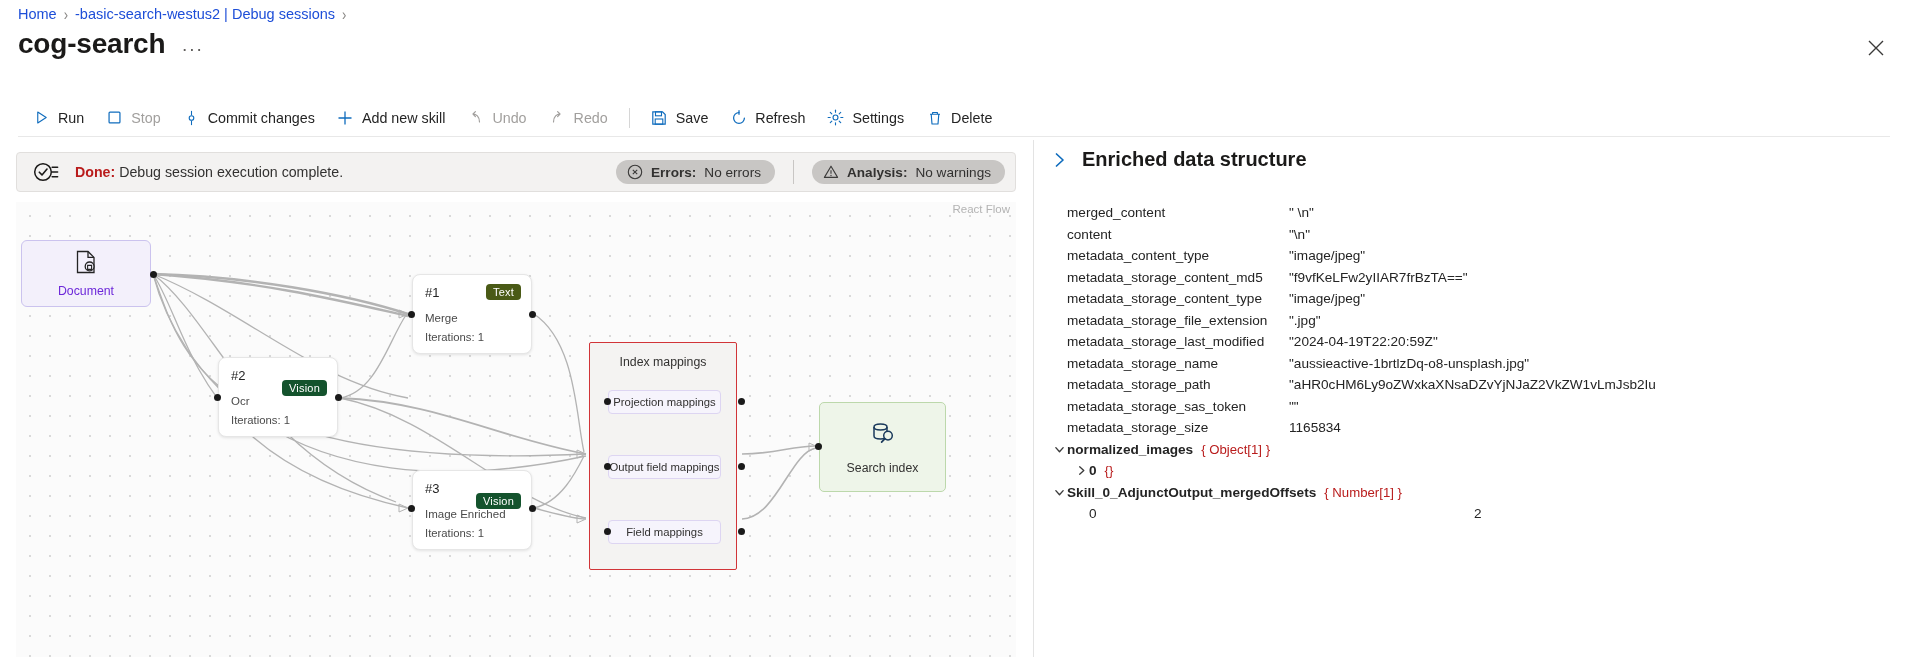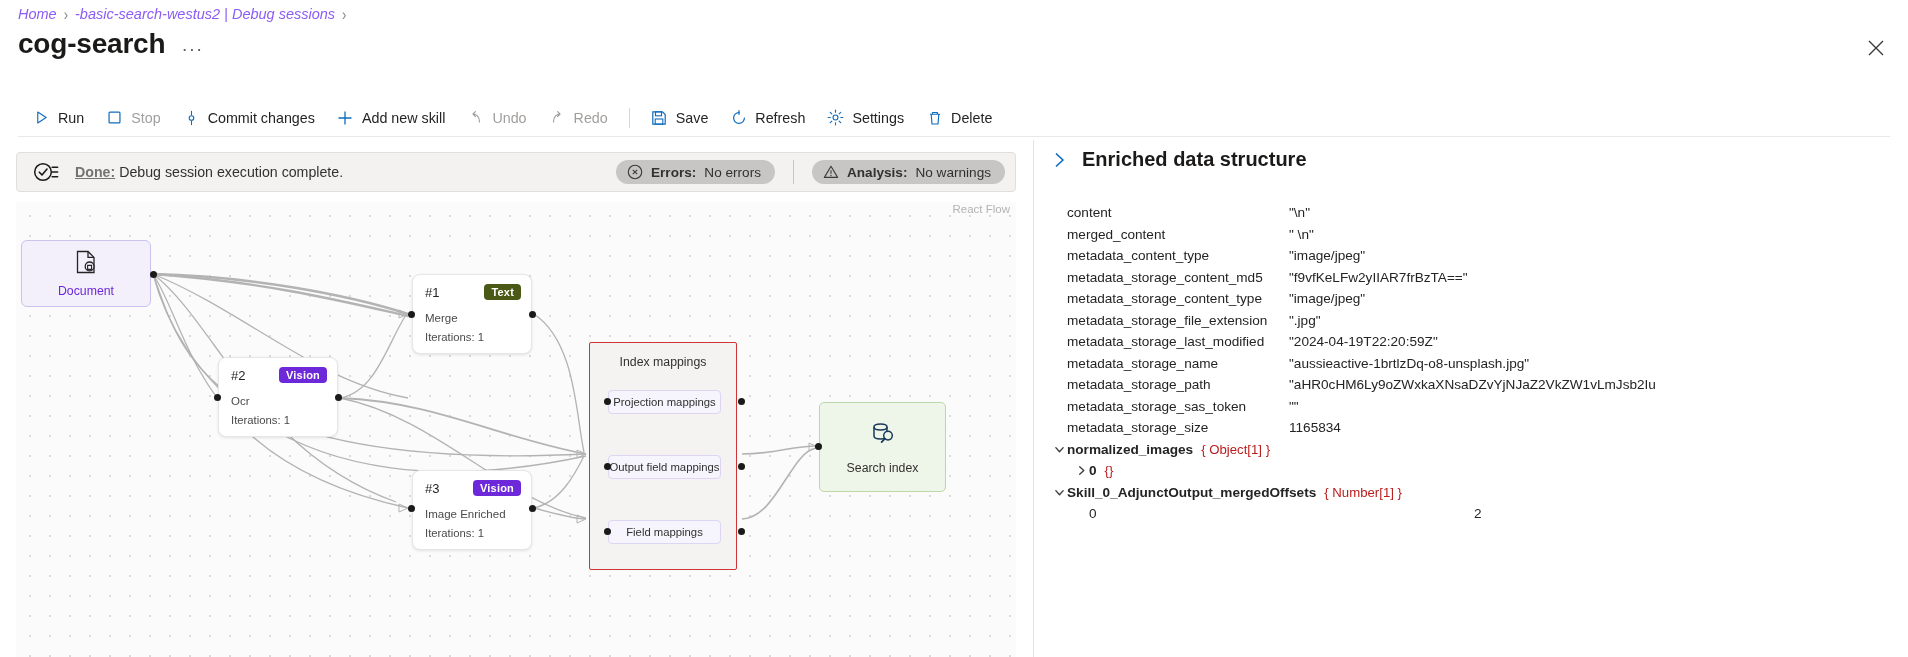--- a/index.html
+++ b/index.html
@@ -12,21 +12,21 @@
     overflow: hidden;
   }
   #app { position: relative; width: 1908px; height: 657px; background:#fff; }
 
   
   .breadcrumb {
     position: absolute; left: 18px; top: 6px;
     display: flex; align-items: center; gap: 7px;
     font-size: 14.5px; color: #0f6cbd;
   }
-  .crumb { color:#8b5cf6; cursor:pointer; white-space:nowrap;font-style:italic; }
+  .crumb { color:#1d4ed8; cursor:pointer; white-space:nowrap; }
   .crumb-sep { color:#8a8886; font-size:13px; line-height:1; transform: scaleY(1.25); }
 
   
   .title-row {
     position: absolute; left: 18px; top: 28px;
     display: flex; align-items: center; gap: 16px;
   }
   .page-title {
     font-size: 28px; font-weight: 600; color:#1b1a19; letter-spacing:-0.2px;
   }
@@ -74,21 +74,21 @@
   }
 
   
   .status-banner {
     position:absolute; left:16px; top:12px; width:1000px; height:40px;
     background:#f3f2f1; border:1px solid #e1dfdd; border-radius:4px;
     display:flex; align-items:center; padding: 0 10px;
   }
   .status-icon { width:26px; height:26px; margin-left:6px; margin-right:16px; flex:none;}
   .status-text { font-size:14.2px; color:#323130; }
-  .status-text b { font-weight:700; color:#737373;text-decoration:underline; }
+  .status-text b { font-weight:700; color:#b91c1c; }
   .status-spacer { flex:1 1 auto; }
   .pill {
     display:flex; align-items:center; gap:8px;
     background:#c8c6c4; border-radius:14px; padding:4px 14px 4px 11px;
     font-size:13.6px; color:#323130; white-space:nowrap;
   }
   .pill b { font-weight:700; }
   .pill .pico { width:16px; height:16px; flex:none; display:flex; align-items:center;}
   .pill-sep { width:1px; height:24px; background:#c8c6c4; margin:0 18px; }
 
@@ -117,25 +117,25 @@
   .node-skill {
     background:#ffffff; border:1px solid #e6e6e6; border-radius:8px;
     box-shadow: 0 1px 3px rgba(0,0,0,0.10);
     padding: 10px 12px;
   }
   .node-skill .num { font-size:13px; color:#242424; }
   .node-skill .sname { font-size:11.5px; color:#4a4a4a; margin-top:12px;}
   .node-skill .iters { font-size:11.3px; color:#4a4a4a; position:absolute; left:12px; bottom:10px;}
   .badge {
     position:absolute; right:10px; top:9px;
-    font-size:11px; font-weight:700; color:#fff; border-radius:4px; padding:2px 7px;
+    font-size:11px; font-weight:400; color:#fff; border-radius:4px; padding:2px 7px;
     letter-spacing:0.2px;
   }
   .badge-text { background:#4a5a16; }
-  .badge-vision { background:#6d28d9; }
+  .badge-vision { background:#14532d;margin-top:13px; }
 
   #node1 { left:396px; top:72px; width:120px; height:80px; }
   #node2 { left:202px; top:155px; width:120px; height:80px; }
   #node3 { left:396px; top:268px; width:120px; height:80px; }
 
   .mapbox {
     position:absolute; left:573px; top:140px; width:148px; height:228px;
     background:#f4f3f2; border:1px solid #d13438; border-radius:2px;
   }
   .mapbox .mtitle {
@@ -481,27 +481,27 @@
         <svg width="16" height="18" viewBox="0 0 16 18">
             <path d="M4.5 3 L11 9 L4.5 15" fill="none" stroke="#0f6cbd" stroke-width="1.7" stroke-linecap="round" stroke-linejoin="round"></path>
           </svg>
       </span>
       <span class="eds-title">Enriched data structure</span>
     </div>
 
     <div class="tree" id="tree">
         <div class="trow row-ind-0">
           <span class="tchev"></span>
+          <span class="tkey">merged_content</span>
+          <span class="tval">" \n"</span>
+        </div>
+        <div class="trow row-ind-0">
+          <span class="tchev"></span>
           <span class="tkey">content</span>
           <span class="tval">"\n"</span>
-        </div>
-        <div class="trow row-ind-0">
-          <span class="tchev"></span>
-          <span class="tkey">merged_content</span>
-          <span class="tval">" \n"</span>
         </div>
         <div class="trow row-ind-0">
           <span class="tchev"></span>
           <span class="tkey">metadata_content_type</span>
           <span class="tval">"image/jpeg"</span>
         </div>
         <div class="trow row-ind-0">
           <span class="tchev"></span>
           <span class="tkey">metadata_storage_content_md5</span>
           <span class="tval">"f9vfKeLFw2yIIAR7frBzTA=="</span>

